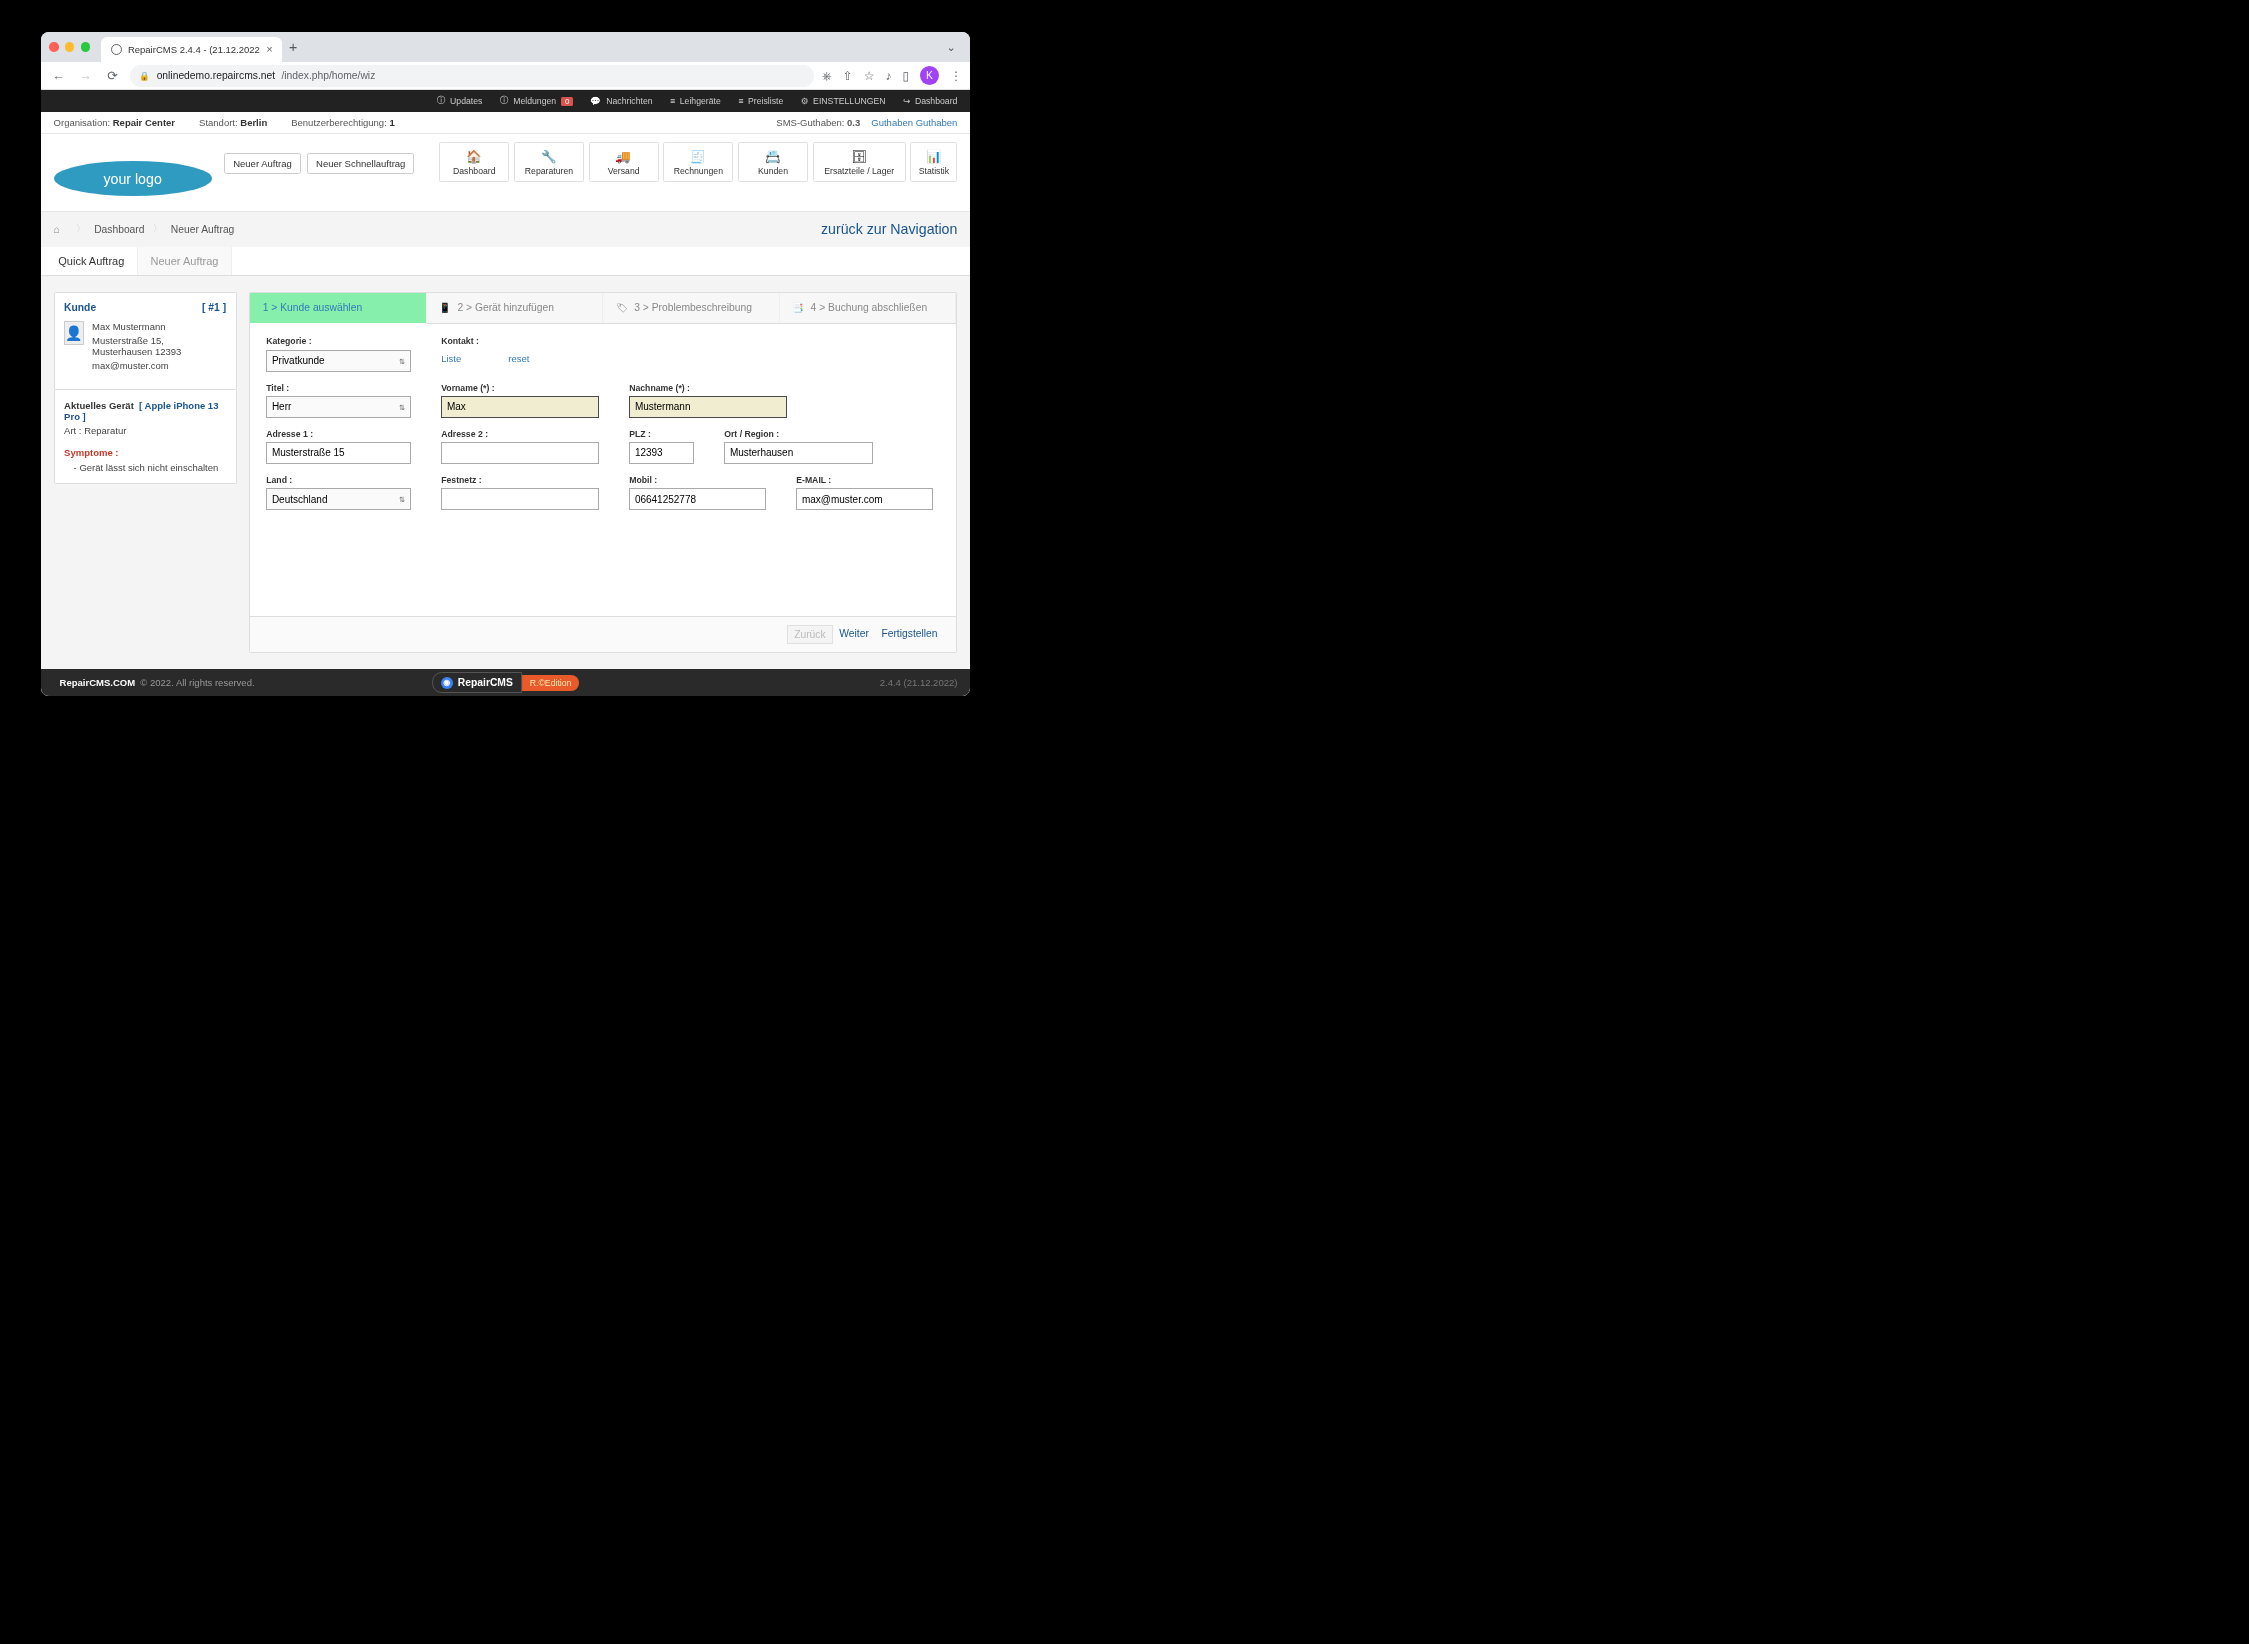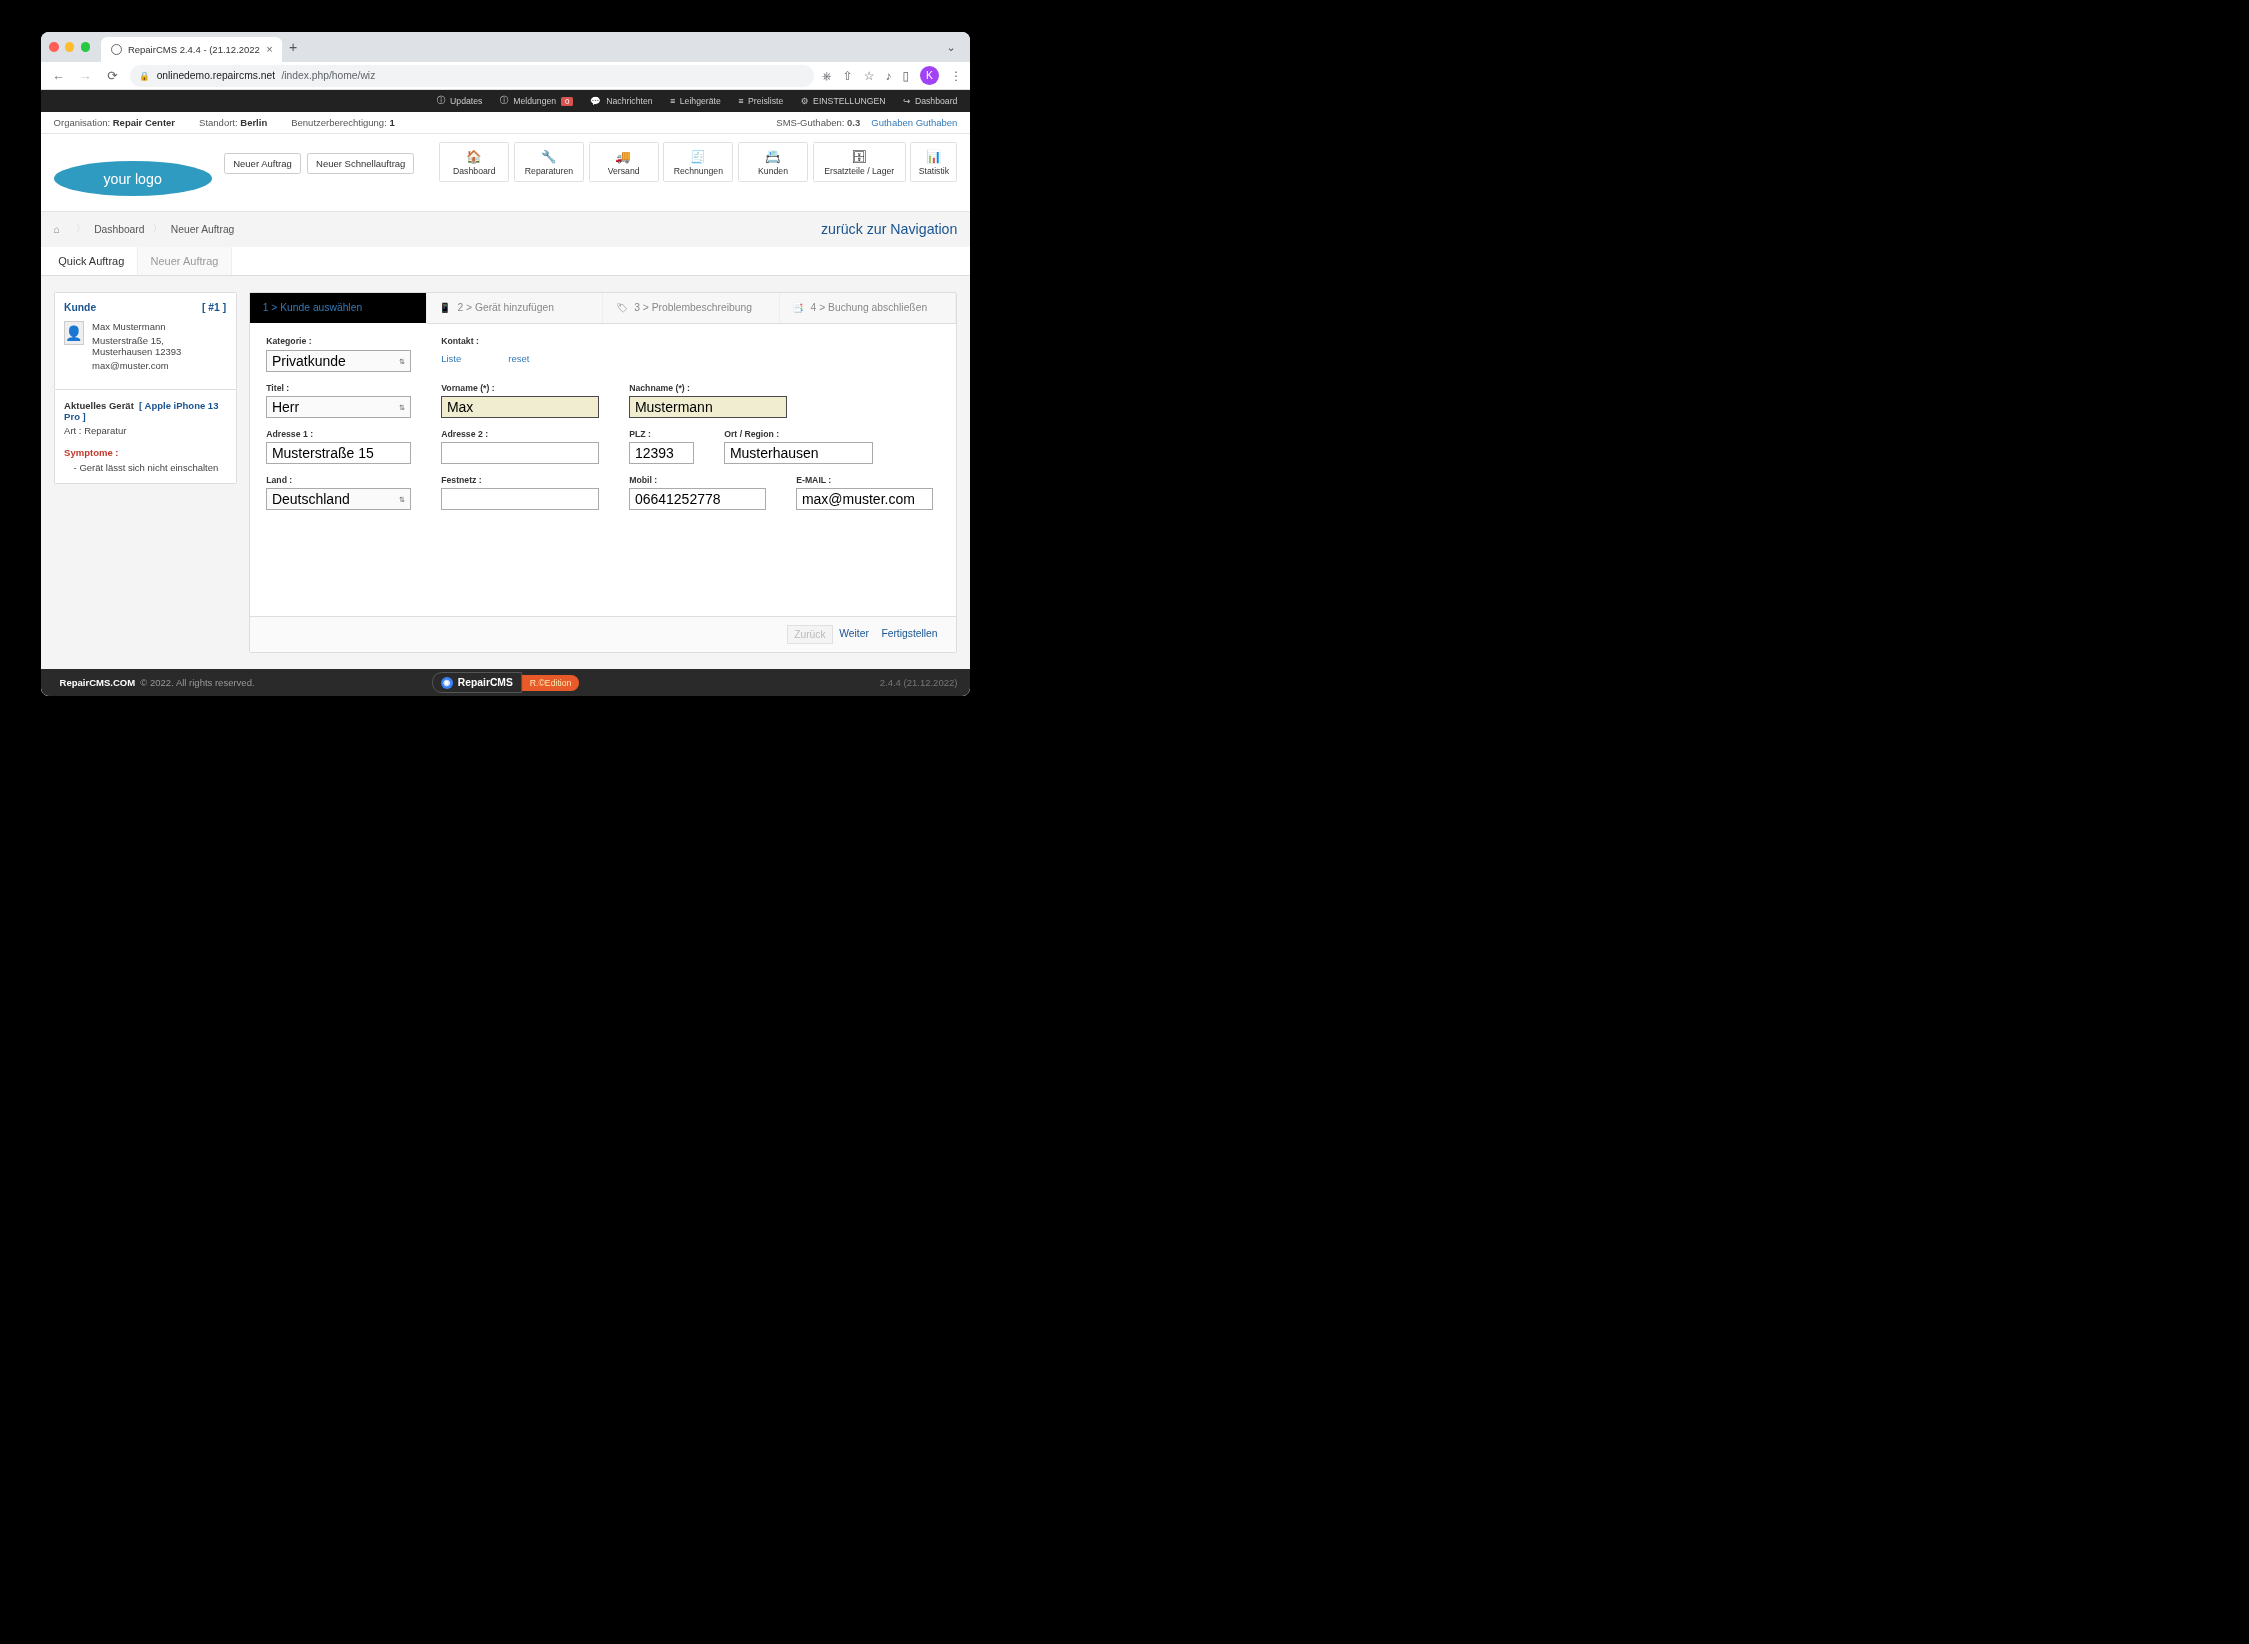--- a/index.html
+++ b/index.html
@@ -79,29 +79,29 @@
 .cust-info div { margin-bottom: 3.2px; color: #444; }
 .side-card .sub { font-weight: 600; color: #333; font-size: 9.5px; }
 .side-card .sub .dev { color: #1a5490; }
 .side-card .symp-h { color: #c0392b; font-weight: 600; margin-top: 11px; font-size: 9.5px; }
 .side-card .symp-li { margin-top: 4.7px; margin-left: 9.5px; color: #444; }
 
 .main-panel { flex: 1; background: #fff; border: 0.8px solid #ddd; border-radius: 1.6px; display: flex; flex-direction: column; }
 
 .wiz-steps { display: flex; border-bottom: 0.8px solid #ddd; }
 .wstep { flex: 1; padding: 9.5px 12.6px; font-size: 10.3px; color: #888; display: flex; align-items: center; gap: 6.3px; cursor: pointer; border-right: 0.8px solid #eee; }
-.wstep.active { color: #337ab7; background: #000000; border-bottom: 1.6px solid #fff; margin-bottom: -0.8px; }
+.wstep.active { color: #337ab7; background: #86efac; border-bottom: 1.6px solid #fff; margin-bottom: -0.8px; }
 .wstep:not(.active) { background: #f7f7f7; }
 .wstep .wic { font-size: 9.5px; }
 
 .form-body { padding: 12.6px 16px; flex: 1; }
 .frow { display: flex; gap: 30px; margin-bottom: 11px; flex-wrap: wrap; }
 .fcol { display: flex; flex-direction: column; }
 .flabel { font-size: 8.7px; font-weight: 600; color: #333; margin-bottom: 3.2px; }
-.finput, .fselect { height: 22px; border: 0.8px solid #aaa; padding: 0 4.7px; font-size: 14px; background: #fff; }
+.finput, .fselect { height: 22px; border: 0.8px solid #aaa; padding: 0 4.7px; font-size: 10px; background: #fff; }
 .finput.hl { background: #f0edd0; border: 1.6px solid #4a4a4a; }
 .fselect { appearance: none; background: #fafafa; position: relative; }
 .sel-wrap { position: relative; display: inline-block; }
 .sel-wrap::after { content: "⇅"; font-size: 7.1px; position: absolute; right: 6.3px; top: 50%; transform: translateY(-50%); color: #666; pointer-events: none; }
 .klink { color: #337ab7; font-size: 9.5px; cursor: pointer; }
 
 .wiz-footer { border-top: 0.8px solid #ddd; padding: 8px 12.6px; display: flex; justify-content: flex-end; background: #fafafa; }
 .wbtn { font-size: 10.3px; cursor: pointer; padding: 3.2px 6.3px; }
 .wbtn.disabled { color: #bbb; border: 0.8px solid #e0e0e0; cursor: default; background:#f4f4f4; }
 .wbtn.blue { color: #1a5490; }

